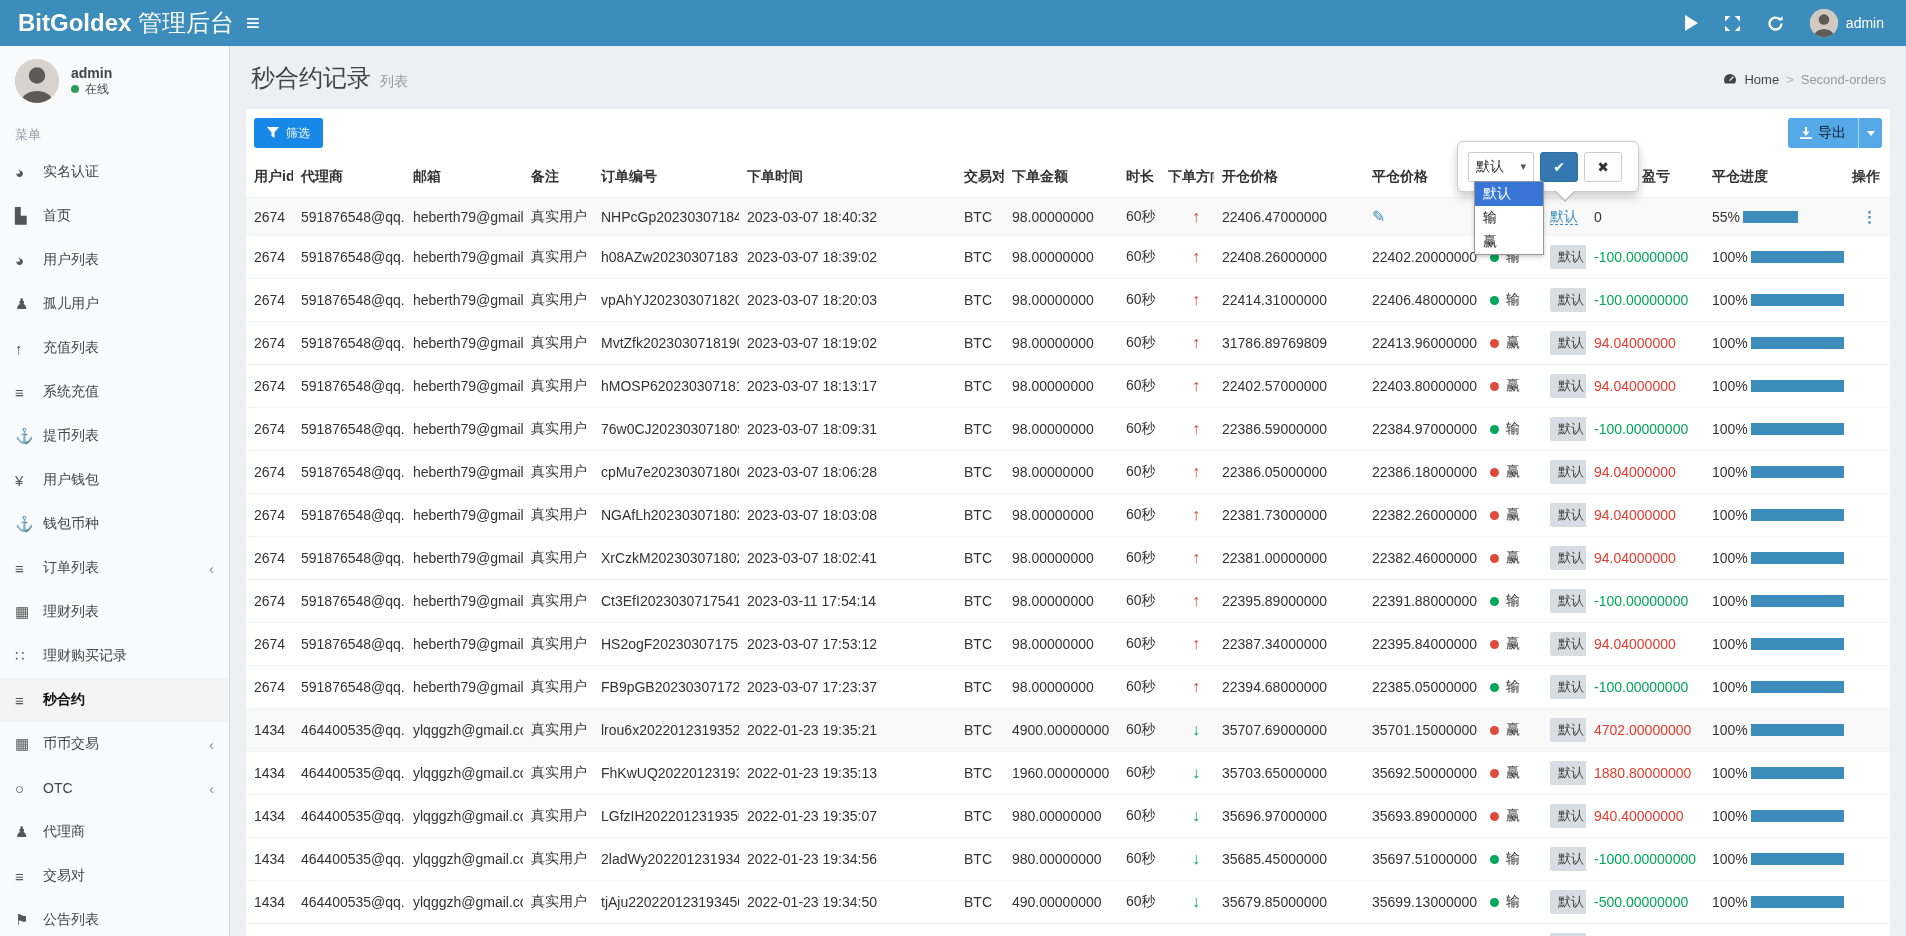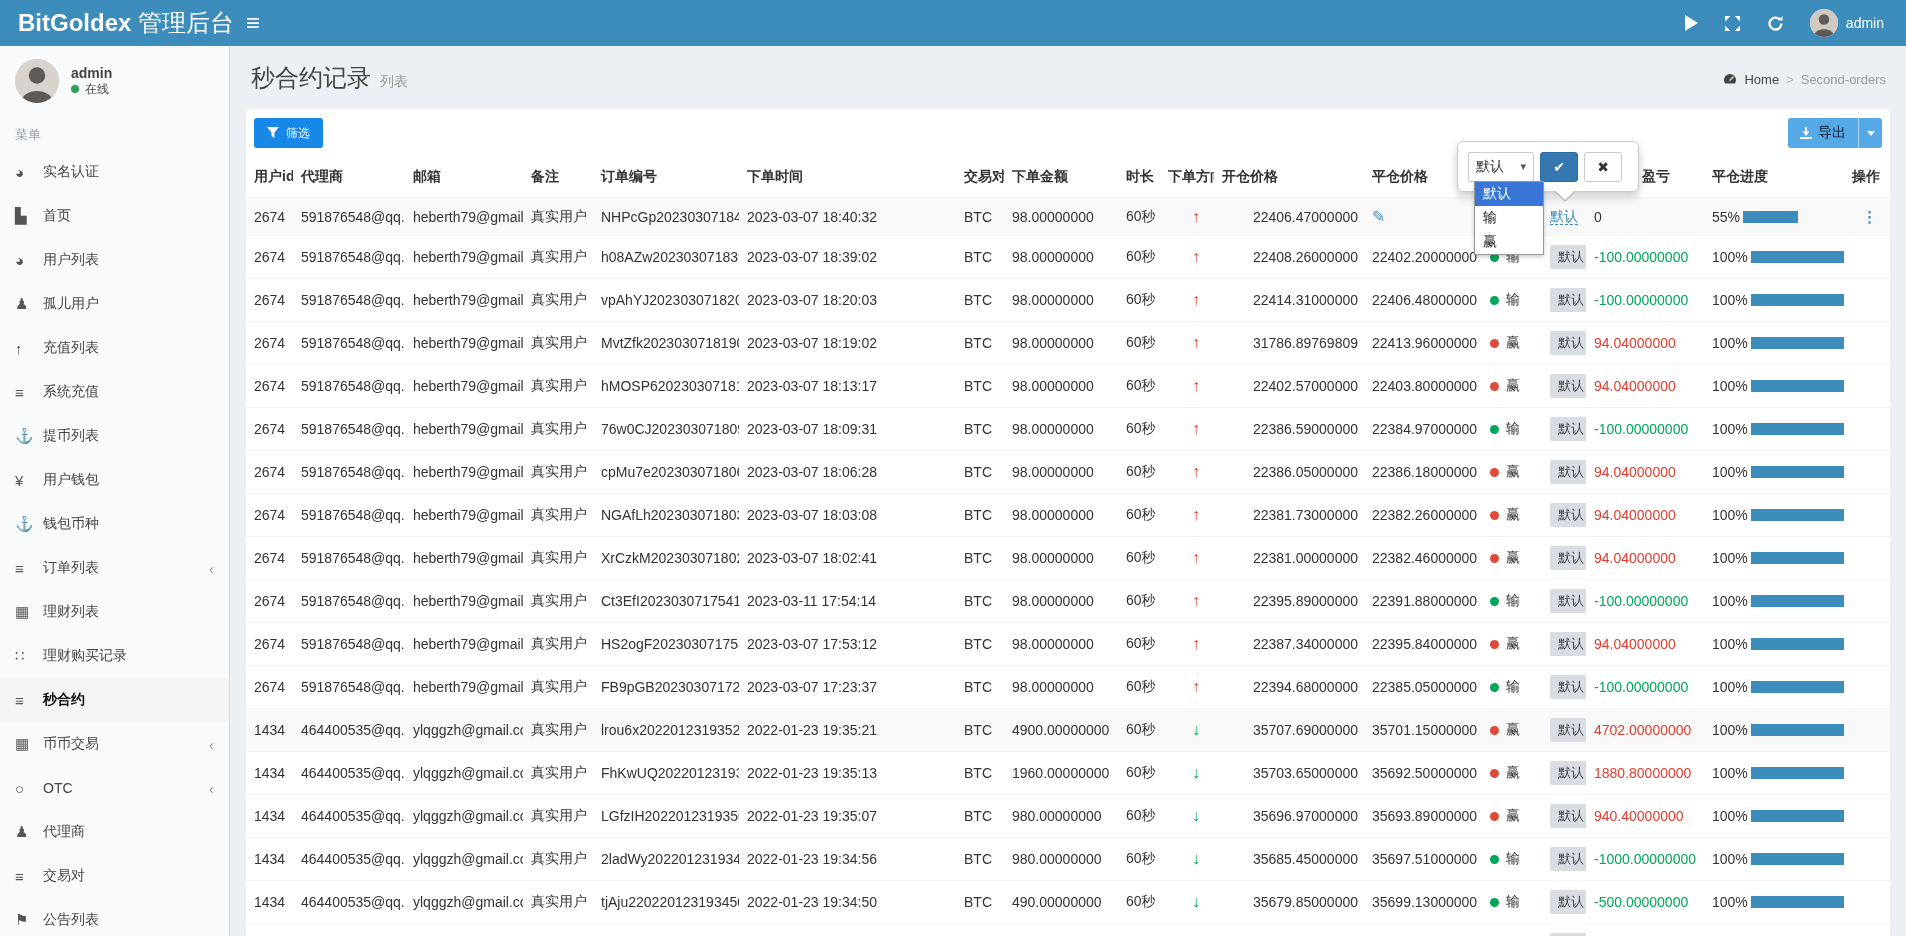--- a/index.html
+++ b/index.html
@@ -44,21 +44,21 @@
   .btn-filter { display:inline-flex; align-items:center; gap:7px; background:#1787e8; color:#fff; font-size:12px; border:none; border-radius:3px; padding:7px 13px; height:30px; cursor:pointer; }
   .btn-export-group { position:absolute; right:8px; top:9px; display:flex; }
   .btn-export { display:inline-flex; align-items:center; gap:6px; background:#54a9e6; color:#0f172a; font-size:14px; border:none; border-radius:3px 0 0 3px; padding:7px 12px; height:30px; cursor:pointer; }
   .btn-export-caret { display:inline-flex; align-items:center; justify-content:center; width:24px; height:30px; background:#54a9e6; border:none; border-left:1px solid rgba(255,255,255,.55); border-radius:0 3px 3px 0; cursor:pointer; }
   .caret-down { width:0; height:0; border-top:5px solid #fff; border-left:4px solid transparent; border-right:4px solid transparent; }
   
   table.grid { border-collapse:collapse; table-layout:fixed; width:1644px; font-size:14px; color:#333; }
   .grid th, .grid td { padding:9px 6px 9px 8px; text-align:left; white-space:nowrap; overflow:hidden; border-top:1px solid #f4f4f4; }
   .grid thead th { border-top:none; border-bottom:1px solid #f4f4f4; font-weight:bold; padding-top:11px; padding-bottom:11px; }
   .grid tr.shaded { background:#f9f9f9; }
-  td.num-r, th.num-r { text-align:right; padding-right:6px; }
+  td.num-r, th.num-r { padding-right:6px; }
   th.th-profit { padding-left:56px; }
   td.c-action, th.c-action { text-align:right; padding-right:12px; }
   .arrow-up { color:#e0402c; font-weight:bold; font-size:16px; padding-left:24px; }
   .arrow-down { color:#00a65a; font-weight:bold; font-size:16px; padding-left:24px; }
   .res-dot { display:inline-block; width:9px; height:9px; border-radius:50%; margin-right:7px; vertical-align:middle; }
   .res-dot.win { background:#dd4b39; }
   .res-dot.lose { background:#00a65a; }
   .badge-default { display:inline-block; background:#d8dde3; color:#444; font-size:13px; padding:3px 8px; border-radius:2px; cursor:pointer; }
   .editable-link { color:#3c8dbc; border-bottom:1px dashed #3c8dbc; cursor:pointer; }
   .p-pos { color:#e03c2d; }

